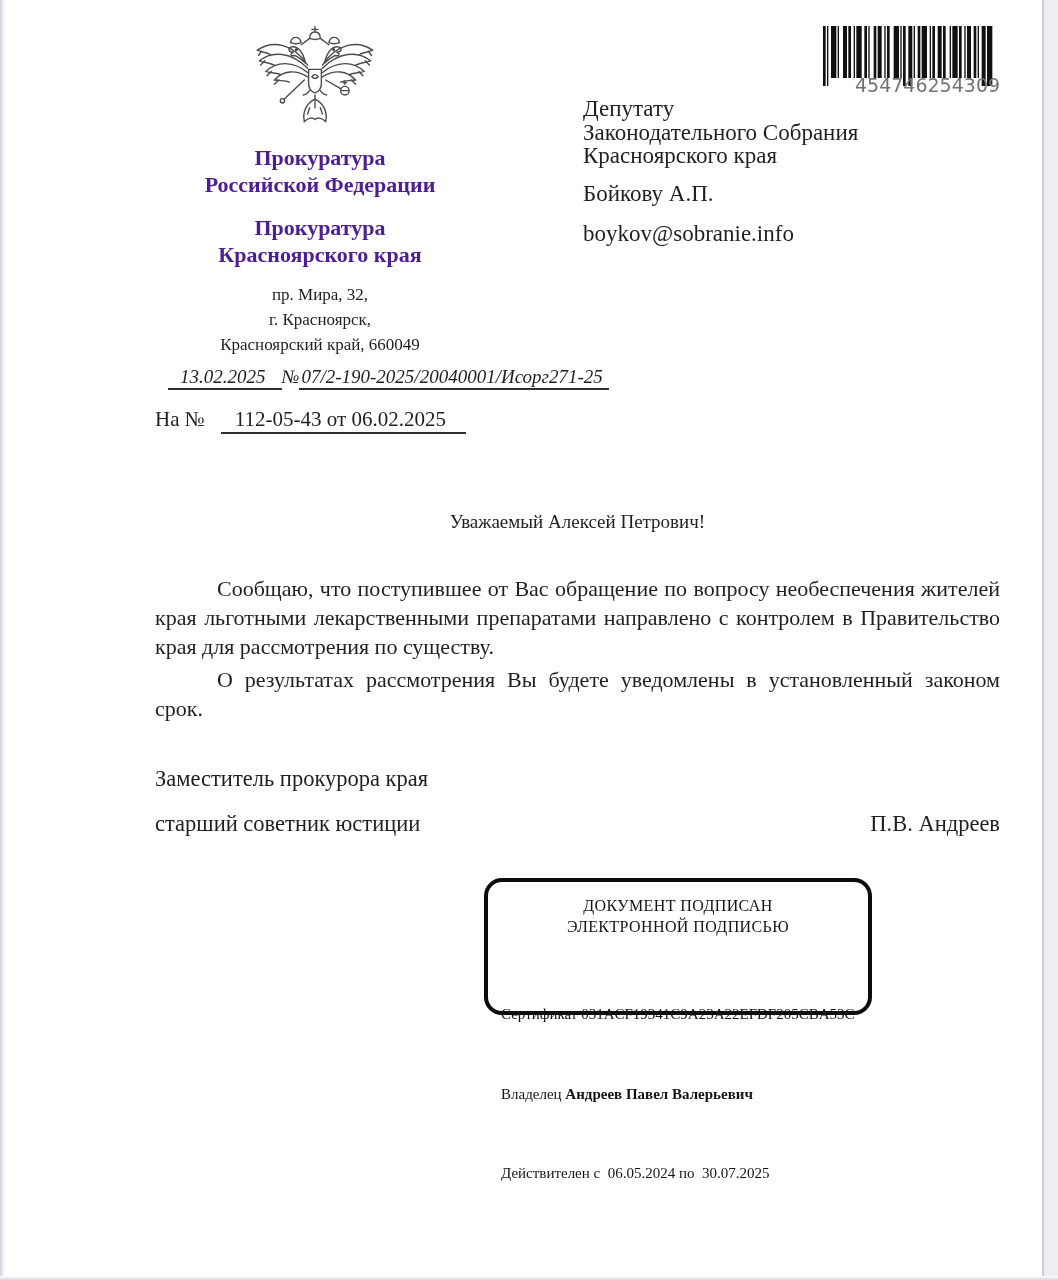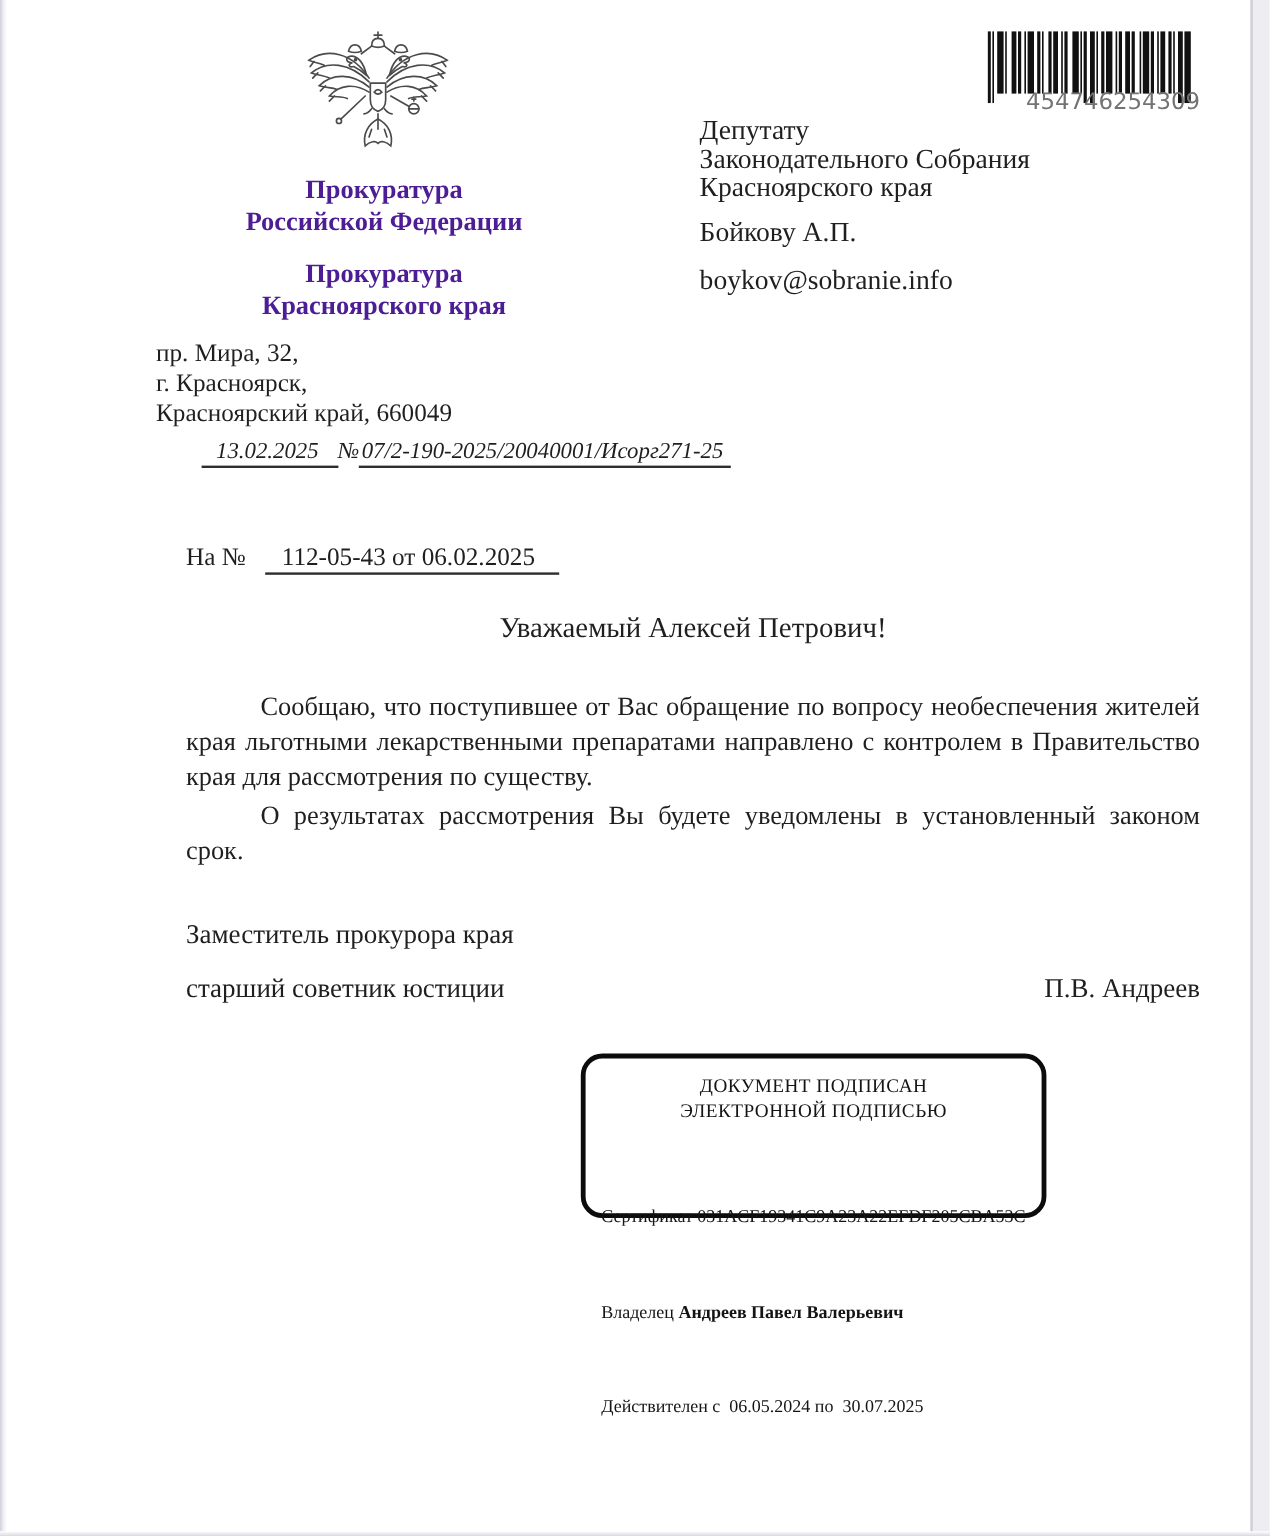--- a/index.html
+++ b/index.html
@@ -18,45 +18,45 @@
   .edge-bottom{left:0;bottom:0;width:1058px;height:4px;
     background:linear-gradient(to top,#d8d8e2,#ffffff);}
 
   
   .emblem{left:251px;top:24px;width:128px;height:112px;}
   .emblem svg{width:100%;height:100%;}
   .org{left:130px;width:380px;text-align:center;font-weight:bold;
     font-size:22px;line-height:27px;color:#4c1d95;}
   .org-1{top:144px;}
   .org-2{top:214px;}
-  .addr{left:130px;top:282px;width:380px;
-    font-size:21px;line-height:25px;}
+  .addr{left:130px;top:282px;width:380px;text-align:center;
+    font-size:17px;line-height:25px;}
 
   
   .barcode{left:823px;top:26px;width:172px;height:60px;}
   .barcode svg{width:172px;height:60px;display:block;}
   .barcode-nums{left:823px;top:74px;width:172px;display:flex;
     justify-content:space-between;padding:0 4px 0 32px;box-sizing:border-box;
     font-family:"DejaVu Sans","Liberation Sans",sans-serif;
     font-size:19px;color:#737373;}
 
   
   .recipient{left:583px;top:97px;font-size:23px;line-height:23.5px;}
   .recipient .name{margin-top:14px;}
   .recipient .email{margin-top:17px;}
 
   
   .refline{left:168px;top:366px;font-size:19px;white-space:pre;font-style:italic;}
-  .refline2{left:155px;top:407px;font-size:21px;white-space:pre;margin-top:45px;}
+  .refline2{left:155px;top:407px;font-size:21px;white-space:pre;}
   .uline{border-bottom:2px solid #2e2e2e;}
   .pad-date{padding:0 16px 1px 12px;}
   .pad-num{padding:0 6px 1px 2px;}
   .pad-reply{padding:0 20px 1px 14px;margin-left:16px;}
 
-  .greeting{left:155px;top:511px;width:845px;text-align:center;font-size:24px;}
+  .greeting{left:155px;top:511px;width:845px;text-align:center;font-size:19px;}
 
   .body-text{left:155px;top:574px;width:845px;font-size:22px;line-height:29px;
     text-align:justify;}
   .body-text p{margin:0;text-indent:62px;}
   .body-text p + p{margin-top:4px;}
 
   .sig-pos1{left:155px;top:766px;font-size:22.5px;}
   .sig-row{left:155px;top:811px;width:845px;display:flex;
     justify-content:space-between;font-size:22.5px;}
 

